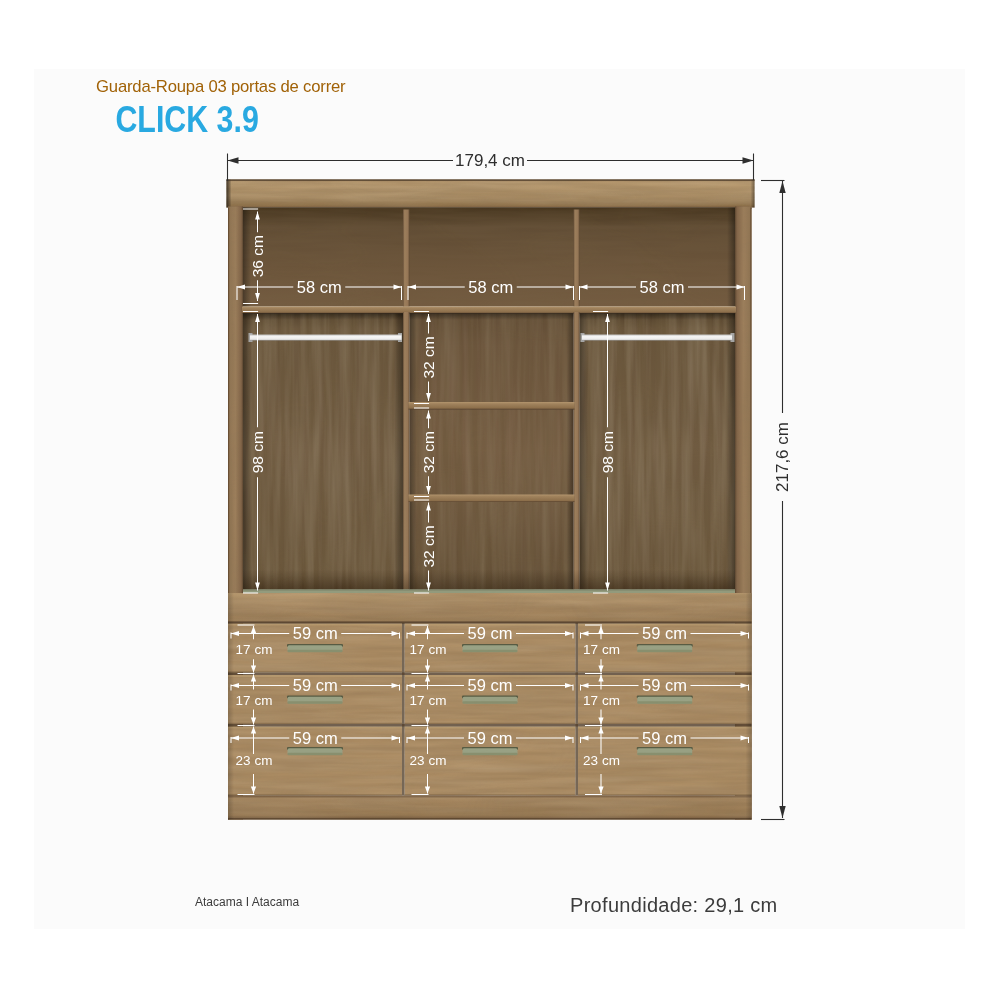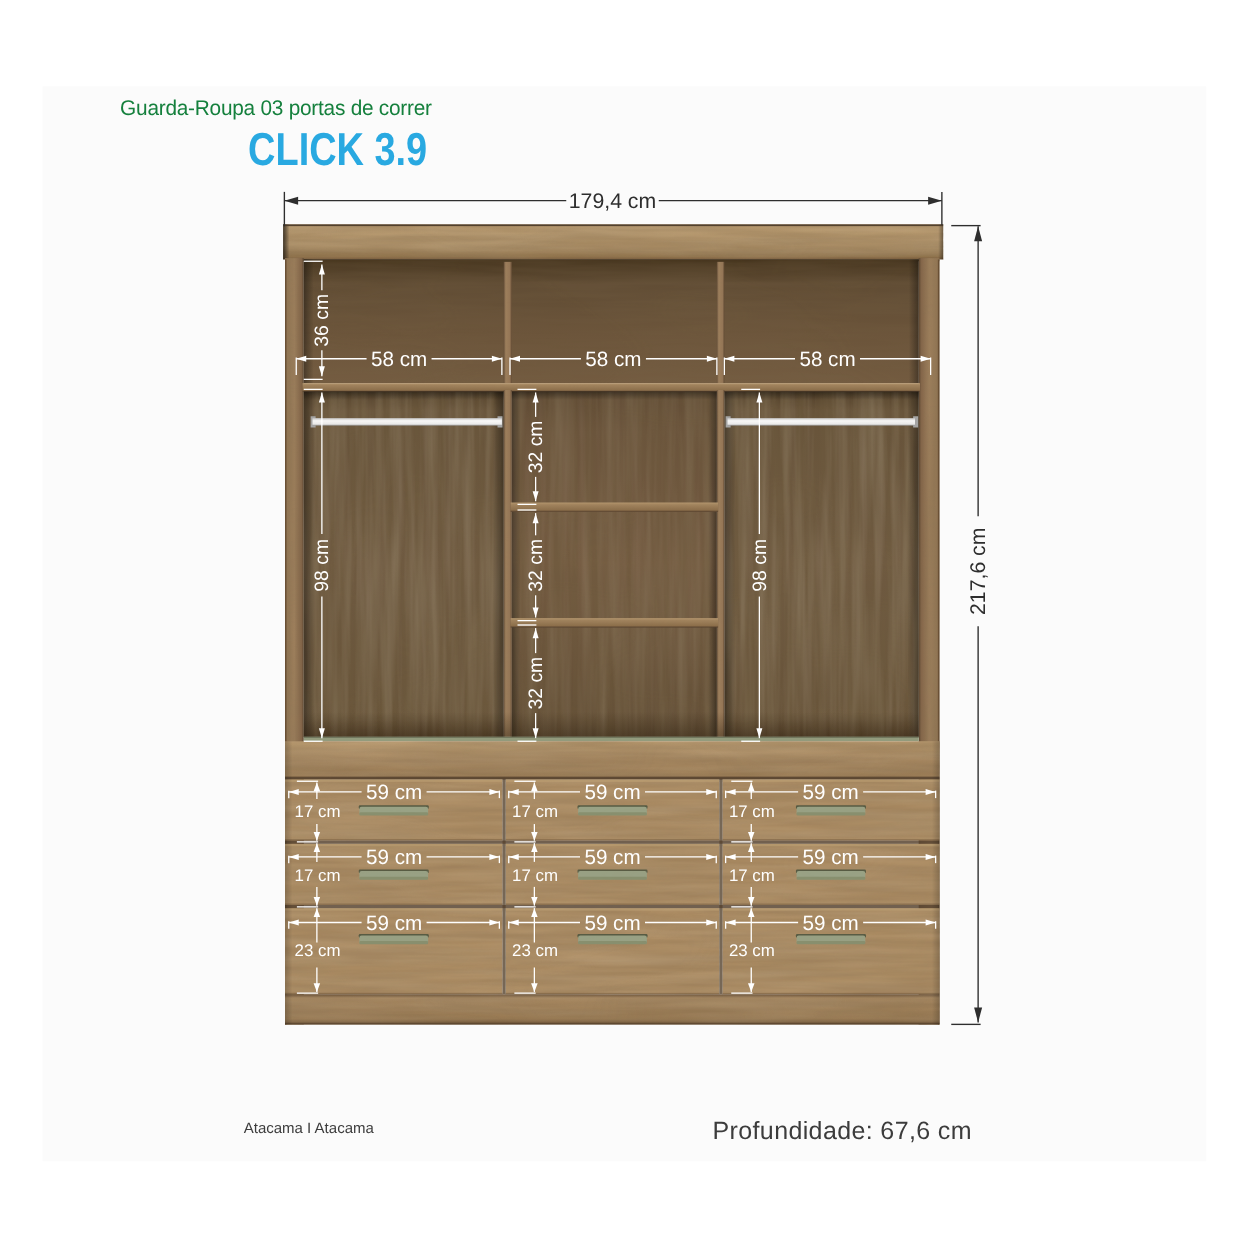--- a/index.html
+++ b/index.html
@@ -4,23 +4,23 @@
 <style>
 html,body{margin:0;padding:0;background:#ffffff;width:1000px;height:1000px;overflow:hidden}
 body{font-family:"Liberation Sans", sans-serif;position:relative}
 .abs{position:absolute}
 </style>
 </head>
 <body>
 
 <div class="abs" style="left:34px;top:69px;width:931px;height:860px;background:#fbfbfb"></div>
 
-<div class="abs" style="left:0;top:77px;width:345px;text-align:right;font-size:17px;color:#15803d;letter-spacing:-0.2px"><span style="display:inline-block;transform:scaleX(0.98);transform-origin:100% 50%">Guarda-Roupa 03 portas de correr</span></div>
-
-<div class="abs" style="left:0;top:99px;width:342px;text-align:right;font-size:37px;font-weight:bold;color:#29a9e1"><span style="display:inline-block;transform:scaleX(0.82);transform-origin:100% 50%">CLICK 3.9</span></div>
+<div class="abs" style="left:0;top:77px;width:345px;text-align:right;font-size:17px;color:#a16207;letter-spacing:-0.2px"><span style="display:inline-block;transform:scaleX(0.98);transform-origin:100% 50%">Guarda-Roupa 03 portas de correr</span></div>
+
+<div class="abs" style="left:0;top:99px;width:342px;text-align:center;font-size:37px;font-weight:bold;color:#29a9e1"><span style="display:inline-block;transform:scaleX(0.82);transform-origin:100% 50%">CLICK 3.9</span></div>
 
 <svg class="abs" style="left:0;top:0" width="1000" height="1000" viewBox="0 0 1000 1000">
 <defs>
 <filter id="gH" x="0%" y="0%" width="100%" height="100%">
  <feTurbulence type="fractalNoise" baseFrequency="0.012 0.17" numOctaves="3" seed="7" result="t"></feTurbulence>
  <feColorMatrix in="t" type="matrix" values="0 0 0 0 0.18  0 0 0 0 0.12  0 0 0 0 0.06  2.0 0.6 0 0 -0.70"></feColorMatrix>
 </filter>
 <filter id="gV" x="0%" y="0%" width="100%" height="100%">
  <feTurbulence type="fractalNoise" baseFrequency="0.16 0.008" numOctaves="4" seed="4" result="t"></feTurbulence>
  <feColorMatrix in="t" type="matrix" values="0 0 0 0 0.16  0 0 0 0 0.11  0 0 0 0 0.05  2.2 0.7 0 0 -0.80"></feColorMatrix>
@@ -643,13 +643,13 @@
 <path d="M761 180.5H784.5" stroke="#2e2e2e" stroke-width="1.1" opacity="1"></path>
 <path d="M761 819.5H784.5" stroke="#2e2e2e" stroke-width="1.1" opacity="1"></path>
 <polygon points="782.5,181 779.3,193 785.7,193" fill="#2e2e2e"></polygon>
 <polygon points="782.5,818 779.3,806 785.7,806" fill="#2e2e2e"></polygon>
 <text x="788.3" y="457" font-family="&quot;Liberation Sans&quot;, sans-serif" font-size="17" fill="#2e2e2e" text-anchor="middle" font-weight="normal" letter-spacing="0" transform="rotate(-90 788.3 457)">217,6 cm</text>
 </g>
 </svg>
 
 <div class="abs" style="left:195px;top:895px;font-size:12px;color:#3c3c3c">Atacama I Atacama</div>
 
-<div class="abs" style="left:570px;top:894px;font-size:20px;letter-spacing:0.3px;color:#3c3c3c">Profundidade: 67,6 cm</div>
+<div class="abs" style="left:570px;top:894px;font-size:20px;letter-spacing:0.3px;color:#3c3c3c">Profundidade: 29,1 cm</div>
 
 </body></html>

